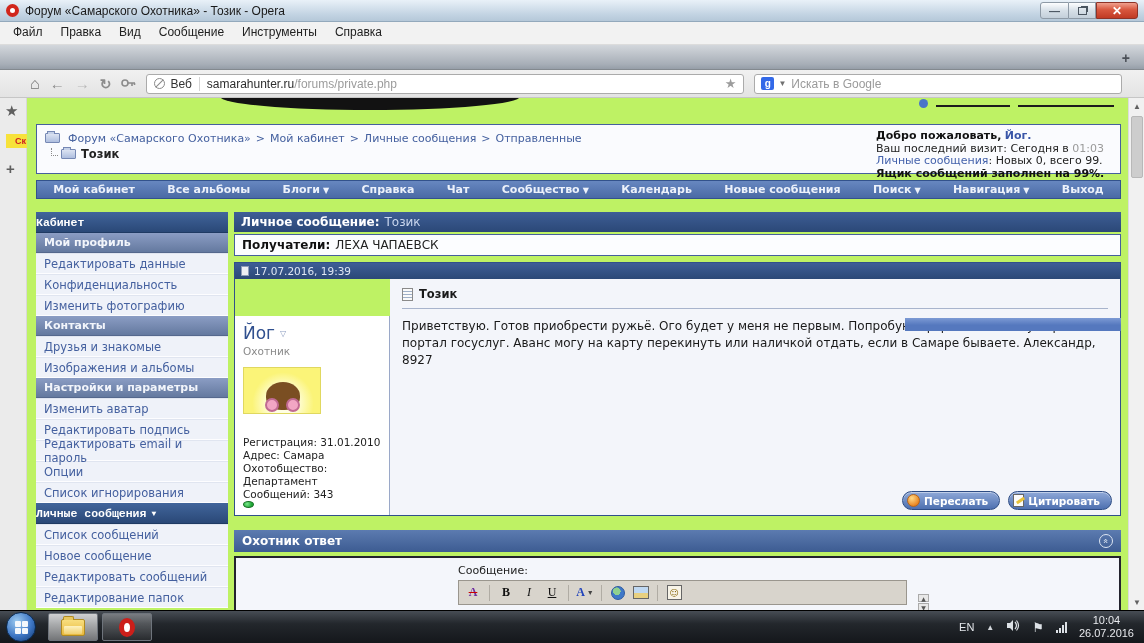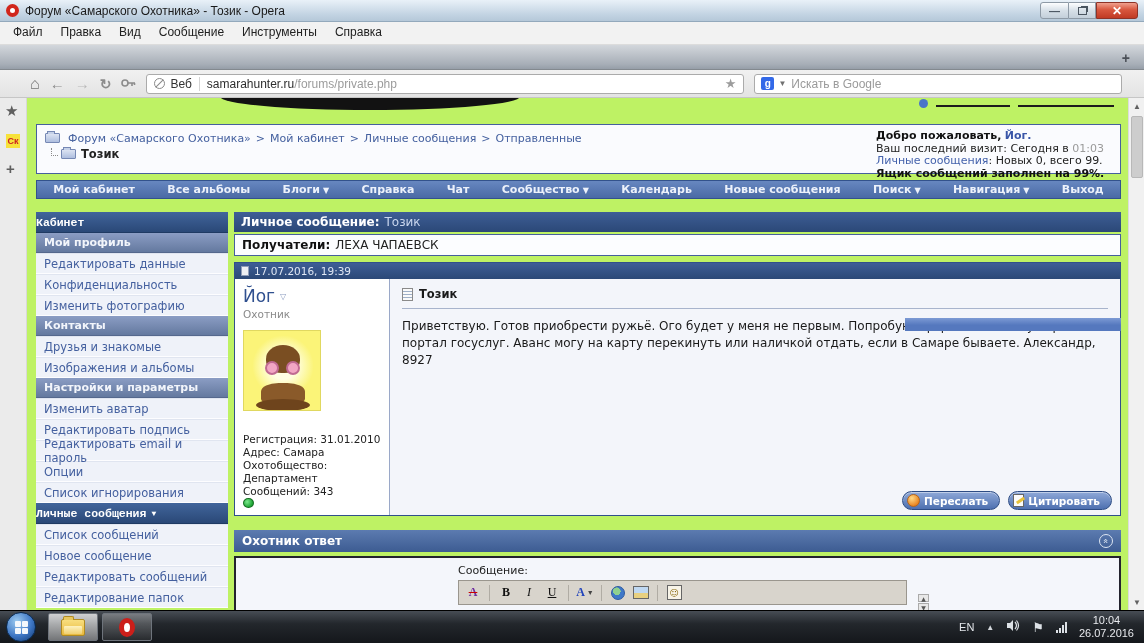--- a/index.html
+++ b/index.html
@@ -52,21 +52,21 @@
   .g-ico { width:13px; height:13px; background:#3369E8; border-radius:2px; color:#fff; font-size:10px; font-weight:bold;
     display:flex; align-items:center; justify-content:center; flex:none; }
   .g-caret { font-size:8px; color:#707070; margin:0 5px 0 4px; }
   .search-input { border:none; outline:none; flex:1; font-size:12px; font-family:"Liberation Sans",sans-serif; color:#333; background:transparent; }
   .search-input::placeholder { color:#9A9A9A; }
 
   
   .main-area { position:absolute; top:98px; left:0; width:1144px; height:512px; }
   .side-strip { position:absolute; left:0; top:0; width:27px; height:512px; background:#EBEBEB; border-right:1px solid #D8D8D8; }
   .strip-star { position:absolute; left:5px; top:4px; font-size:15px; color:#5F5F5F; }
-  .cr-badge { position:absolute; left:6px; top:36px; width:14px; height:14px; background:#F7E23A; font-size:9px; font-weight:bold;
+  .cr-badge { position:absolute; left:6px; top:36px; width:29px; height:14px; background:#F7E23A; font-size:9px; font-weight:bold;
     color:#C22; display:flex; align-items:center; justify-content:center; }
   .strip-plus { position:absolute; left:6px; top:62px; font-size:15px; font-weight:bold; color:#5F5F5F; }
 
   .page { position:absolute; left:27px; top:0; width:1101px; height:512px; background:#bef264; overflow:hidden;
     font-family:"DejaVu Sans", sans-serif; }
   .v-scroll { position:absolute; right:0; top:0; width:16px; height:512px; background:#F1F1F1; border-left:1px solid #DCDCDC; }
   .vs-arrow { position:absolute; left:0; width:16px; height:16px; color:#616161; font-size:8px; display:flex; align-items:center; justify-content:center; }
   .vs-up { top:0; } .vs-down { bottom:0; }
   .vs-thumb { position:absolute; left:2px; top:18px; width:12px; height:62px; background:#CDCDCD; border:1px solid #B8B8B8; border-radius:2px; }
 
@@ -118,21 +118,21 @@
   .pt-subject { color:#C9D6EE; margin-left:5px; }
   .recipients { height:22px; margin-top:2px; border:1px solid #46609C; background:#FCFDFF; display:flex; align-items:center;
     padding:0 7px; font-size:12px; color:#222; }
   .rc-label { font-weight:bold; color:#111; margin-right:5px; }
 
   .postwrap { margin-top:6px; border:1px solid #31508A; }
   .datebar { height:16px; background:linear-gradient(#3E5E96,#2B4877); display:flex; align-items:center; padding:0 6px; }
   .page-ico { width:8px; height:10px; background:#EDEFF4; border:1px solid #8E9CB8; margin-right:5px; }
   .date-text { color:#DFE7F4; font-size:10.5px; }
   .postrow { display:flex; height:236px; }
-  .author-col { width:155px; background:#fff; border-right:1px solid #9AA8C8; padding:7px 8px; display:flex; flex-direction:column; }
+  .author-col { width:155px; background:#fff; border-right:1px solid #9AA8C8; padding:7px 8px; display:flex; flex-direction:column;margin-top:37px; }
   .author-name-row { display:flex; align-items:center; }
   .author-name { font-size:17px; color:#30508F; }
   .author-caret { font-size:8px; color:#8C9CC0; margin-left:5px; }
   .author-rank { font-size:10.5px; color:#8A8A8A; margin-top:2px; }
   .avatar { width:78px; height:86px; margin-top:10px; background:#FBF478; position:relative; overflow:hidden;
     border:1px solid #E0D860; }
   .av-aura { position:absolute; left:8px; top:4px; width:62px; height:62px; border-radius:50%;
     background:radial-gradient(circle, #FFFEE2 0 30%, rgba(255,254,226,0) 70%); }
   .av-head { position:absolute; left:22px; top:14px; width:34px; height:28px; background:#7A4E22; border-radius:50% 50% 45% 45%; }
   .av-glass { position:absolute; top:30px; width:14px; height:14px; background:#F2A6C4; border:2px solid #C06A92; border-radius:50%; }

